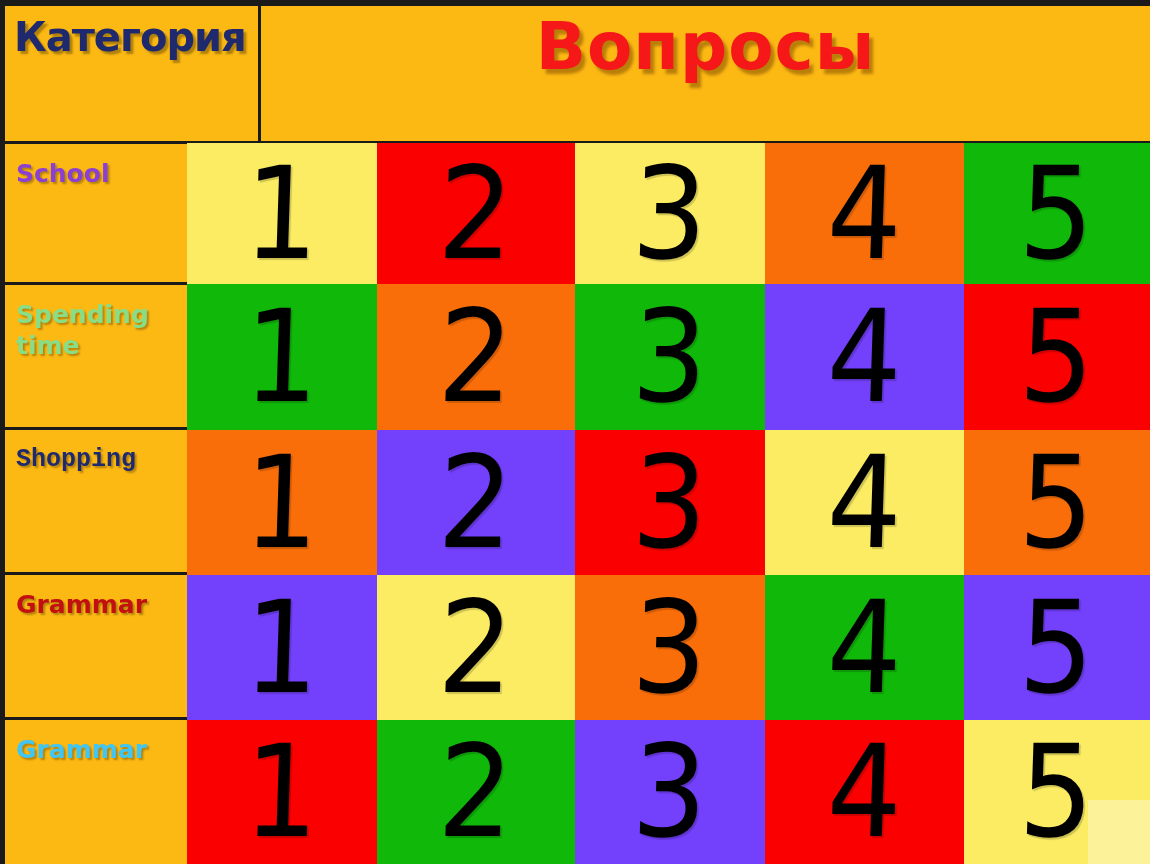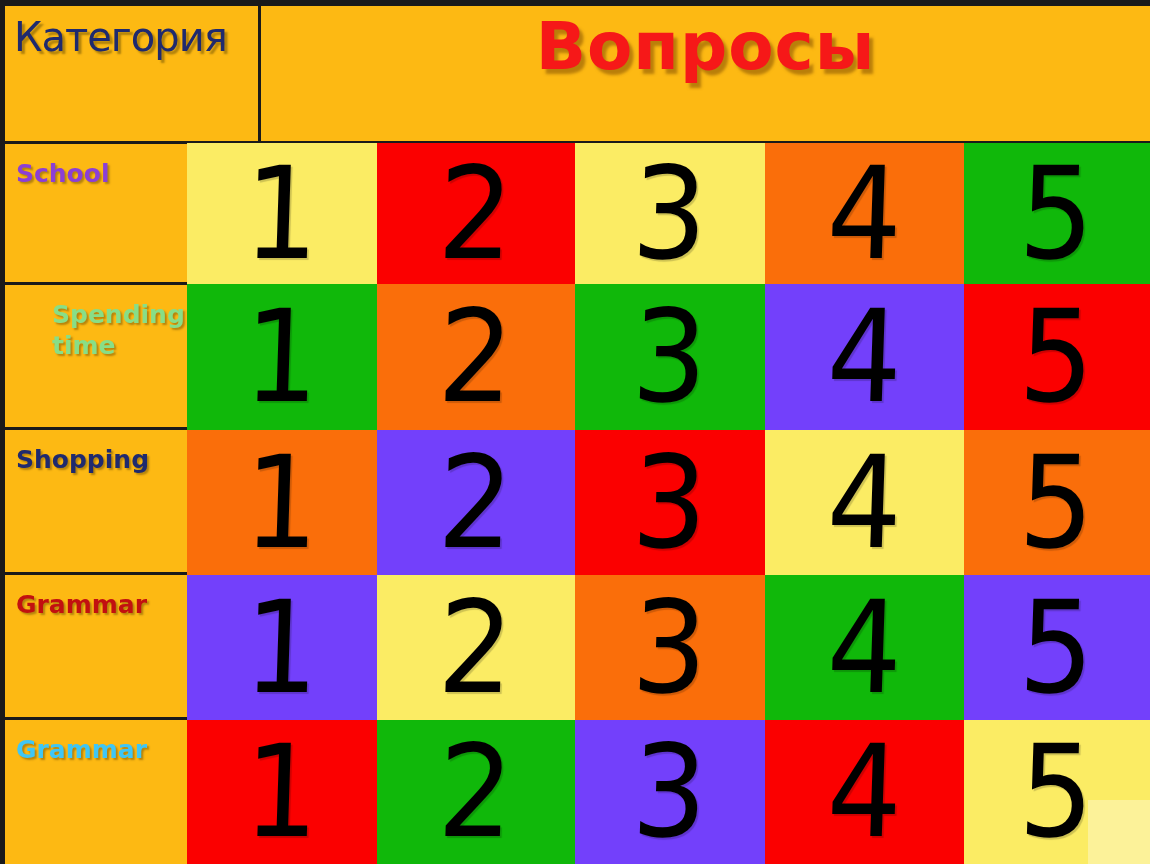--- a/index.html
+++ b/index.html
@@ -48,21 +48,21 @@
     left: 258px; top: 6px;
     width: 3px; height: 136px;
     background: #1a1a1a;
   }
 
   .header-category {
     position: absolute;
     left: 14px; top: 14px;
     width: 240px;
     font-size: 40px;
-    font-weight: normal;
+    font-weight: bold;
     color: #1F2A6E;
     letter-spacing: -1px;
     text-shadow: 3px 3px 2px rgba(80,60,0,0.45);
     white-space: nowrap;
   }
   .header-title {
     position: absolute;
     left: 261px; top: 8px;
     width: 889px;
     text-align: center;
@@ -149,26 +149,26 @@
   <div class="header-rule"></div>
 
   <div class="header-category">Категория</div>
 
   <div class="header-title">Вопросы</div>
 
   <div id="cat-column">
       <div class="cat-col" style="top: 144px; height: 107px;">
         <div class="cat-label" style="color: rgb(139, 63, 214);">School</div>
       </div>
-      <div class="cat-col" style="top: 285px; height: 145px; margin-left: 36px;">
+      <div class="cat-col" style="top: 285px; height: 145px;">
         <div class="cat-label" style="color: rgb(136, 222, 135);">Spending time</div>
       </div>
       <div class="cat-rule" style="top: 282px;"></div>
       <div class="cat-col" style="top: 430px; height: 145px;">
-        <div class="cat-label" style="color: rgb(31, 42, 110);">Shopping</div>
+        <div class="cat-label" style="color: rgb(31, 42, 110); font-family: Liberation Mono, monospace;">Shopping</div>
       </div>
       <div class="cat-rule" style="top: 427px;"></div>
       <div class="cat-col" style="top: 575px; height: 145px;">
         <div class="cat-label" style="color: rgb(194, 16, 16);">Grammar</div>
       </div>
       <div class="cat-rule" style="top: 572px;"></div>
       <div class="cat-col" style="top: 720px; height: 144px; border-radius: 22px;">
         <div class="cat-label" style="color: rgb(63, 198, 245);">Grammar</div>
       </div>
       <div class="cat-rule" style="top: 717px;"></div>

